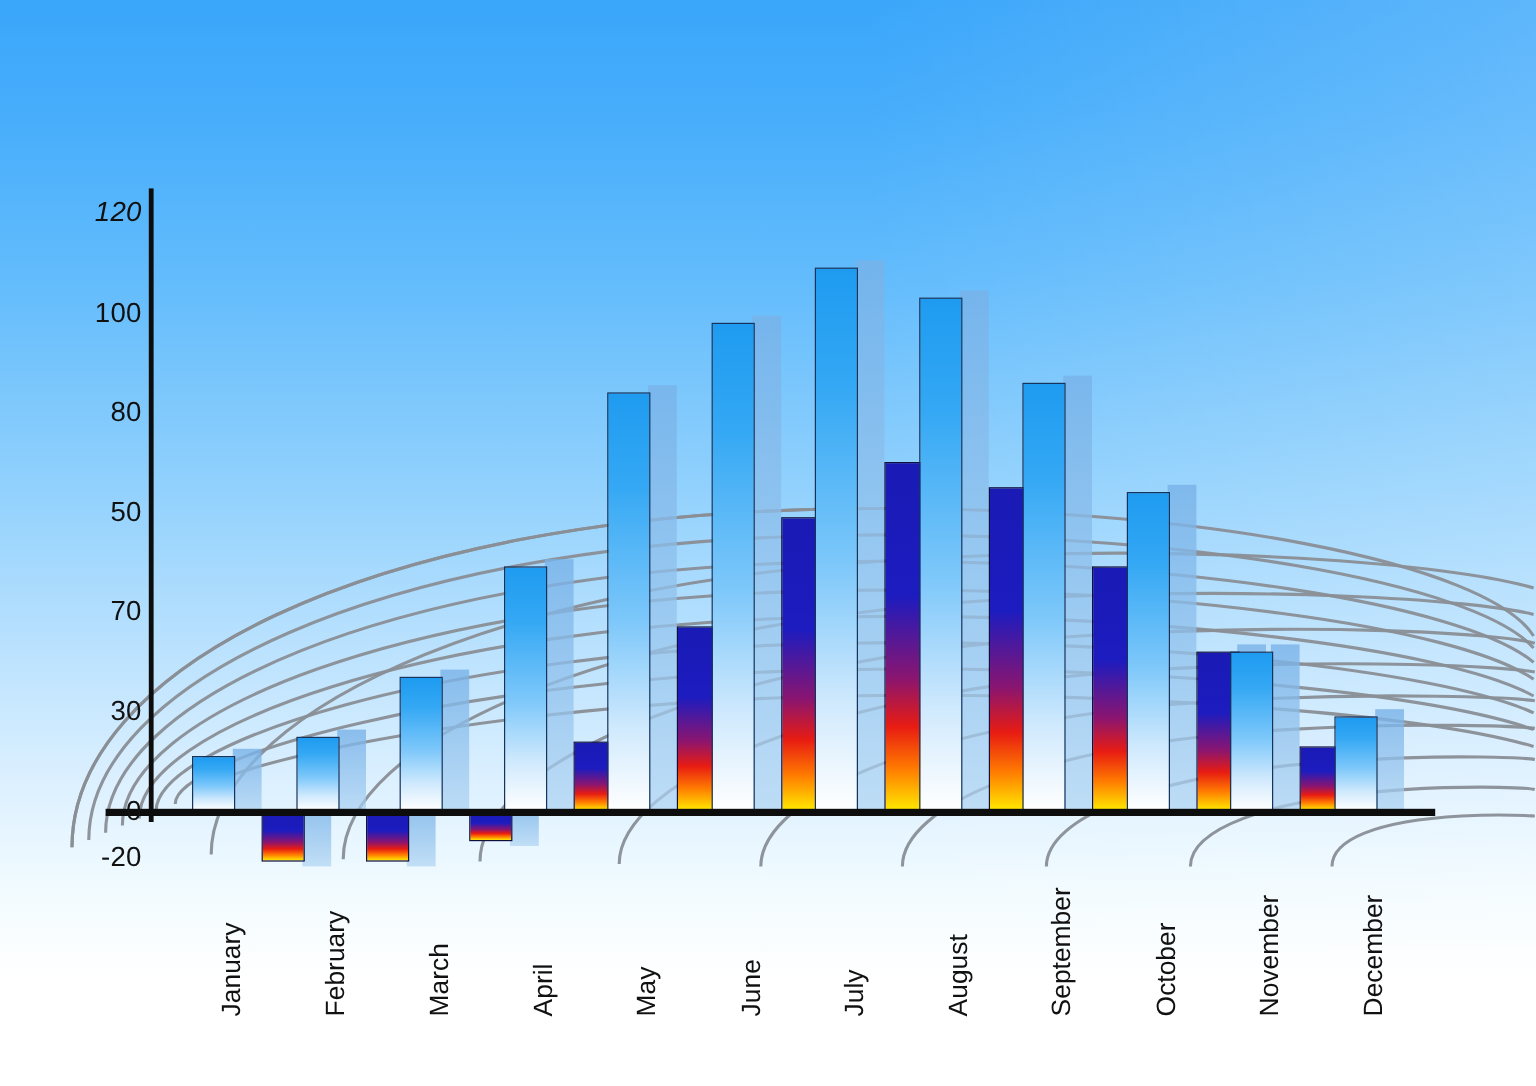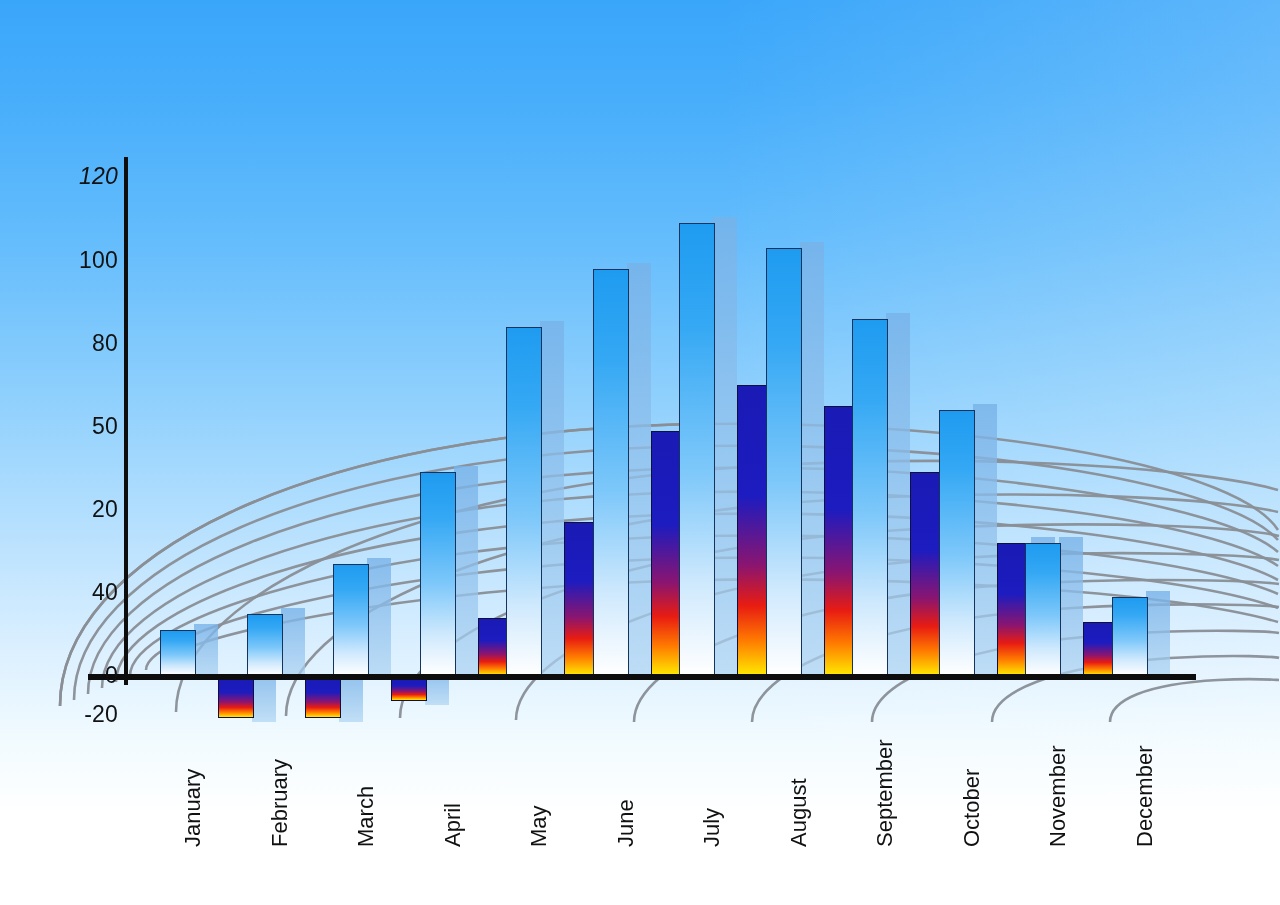--- a/index.html
+++ b/index.html
@@ -204,22 +204,22 @@
           <div class="front" style="background: linear-gradient(rgb(30, 155, 240) 0%, rgb(52, 168, 244) 22%, rgb(126, 200, 250) 55%, rgb(207, 233, 253) 80%, rgb(255, 255, 255) 100%); border-color: rgb(22, 51, 92);"></div>
         </div>
       </div>
 
     <div class="axis-y"></div>
     <div class="axis-x"></div>
 
     <div class="ytick-wrap" id="yticks">
         <div class="ytick" style="top: 703px; right: 0px; width: 108px;">-20</div>
         <div class="ytick" style="top: 664px;">0</div>
-        <div class="ytick" style="top: 580.9px;">40</div>
-        <div class="ytick" style="top: 497.8px;">20</div>
+        <div class="ytick" style="top: 580.9px;">30</div>
+        <div class="ytick" style="top: 497.8px;">70</div>
         <div class="ytick" style="top: 414.7px;">50</div>
         <div class="ytick" style="top: 331.6px;">80</div>
         <div class="ytick" style="top: 248.5px;">100</div>
         <div class="ytick" style="top: 165.4px; font-style: italic;">120</div>
       </div>
 
     <div id="xlabels">
         <div class="xlabel" style="left: 182px; top: 847px;">January</div>
         <div class="xlabel" style="left: 268.5px; top: 847px;">February</div>
         <div class="xlabel" style="left: 355px; top: 847px;">March</div>

